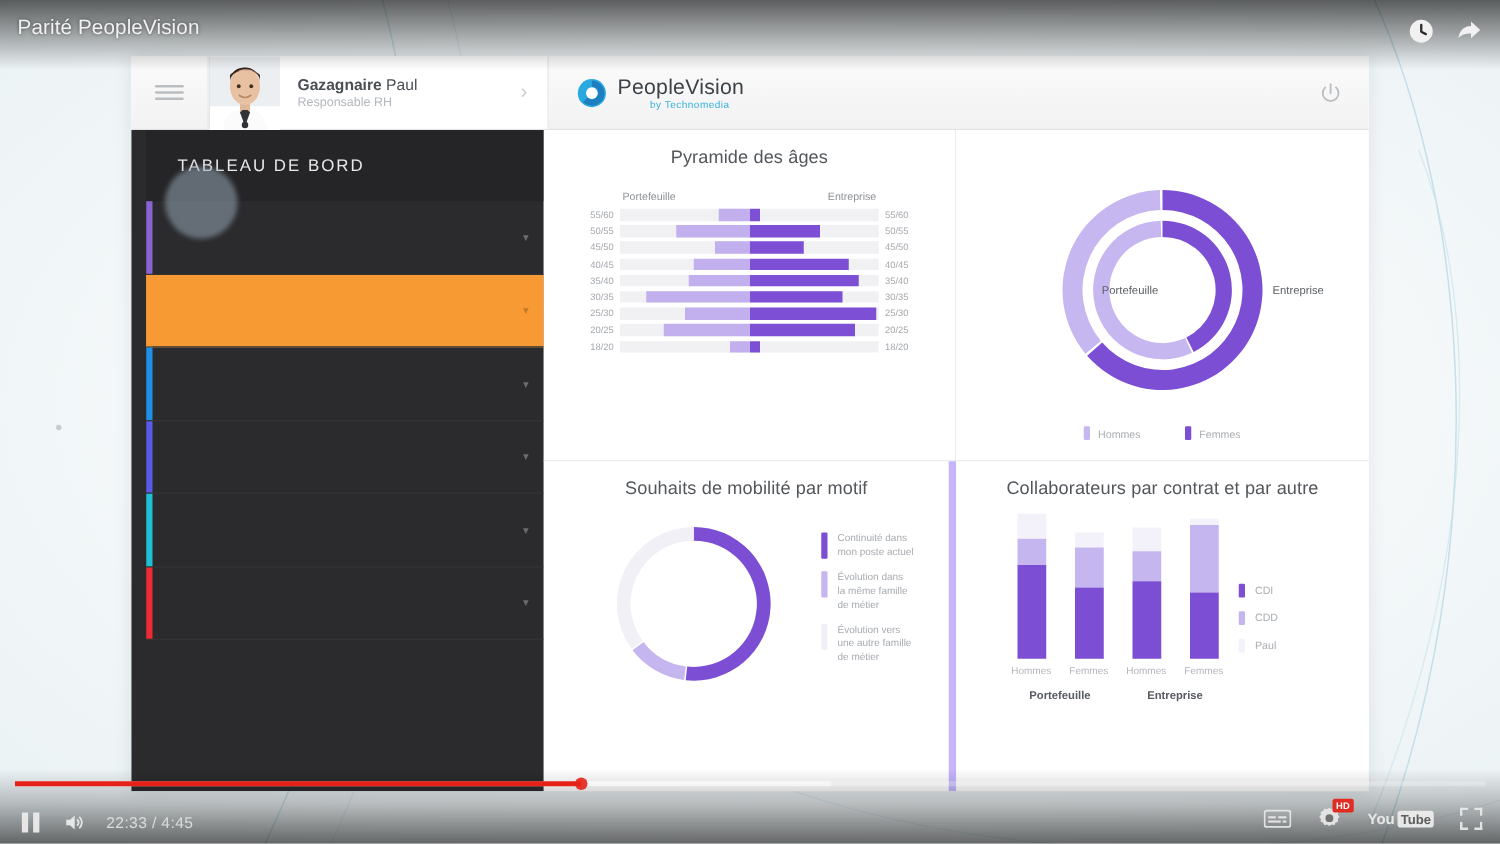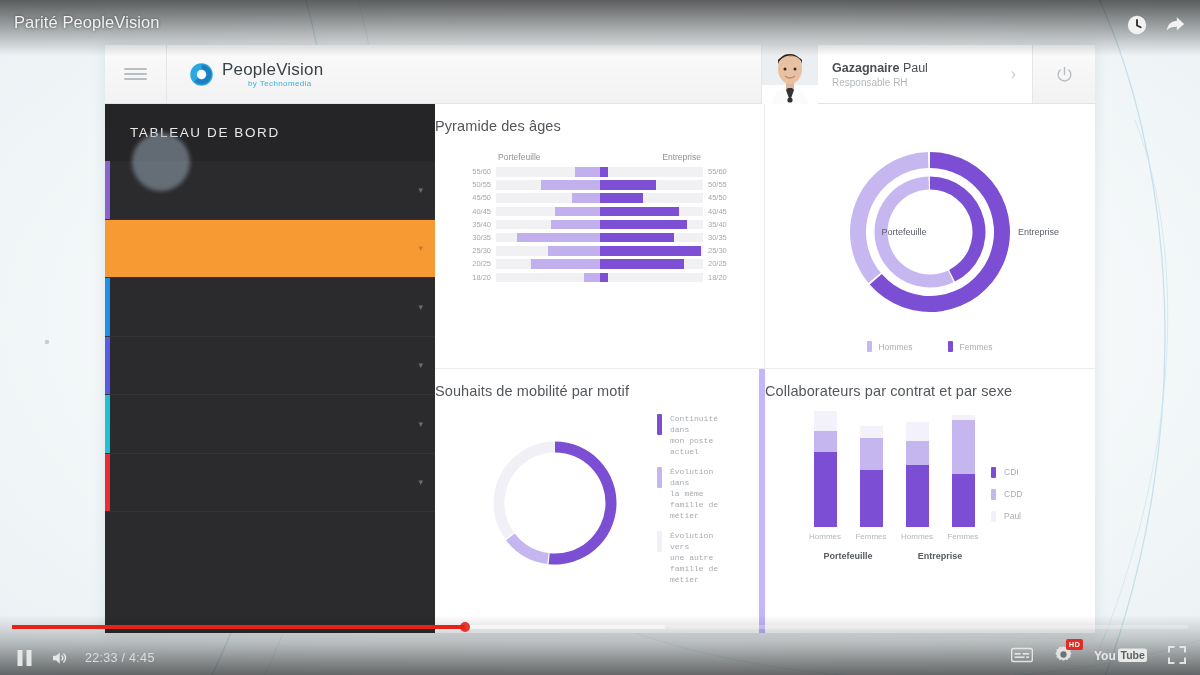--- a/index.html
+++ b/index.html
@@ -81,21 +81,21 @@
   #user-name { font-size:12.5px; color:#4a4f54; }
   #user-name b { font-weight:bold; }
   #user-role { font-size:10px; color:#b3b8bc; margin-top:2px; }
   #user-chevron { padding-right:16px; color:#c7ccd0; font-size:16px; }
   #power-cell { width:62px; display:flex; align-items:center; justify-content:center; cursor:pointer; }
 
   
   #app-body { display:flex; height:529px; }
 
   
-  #sidebar { width:330px; background:#2b2b2d; flex:0 0 330px; }
+  #sidebar { width:330px; background:#2b2b2d; flex:0 0 330px;padding-left:12px; }
   #sidebar-title {
     height:57px; display:flex; align-items:center; padding-left:25px;
     color:#e8e8e8; font-size:13.5px; letter-spacing:1.6px; background:#252527;
   }
   .nav-item {
     position:relative; height:58.5px; display:flex; align-items:center;
     padding:0 0 0 25px; border-bottom:1px solid #343436; cursor:pointer;
   }
   .nav-accent { position:absolute; left:0; top:0; bottom:0; width:5px; }
   .nav-label { flex:1; color:#d6d8da; font-size:14.5px; letter-spacing:.2px; }
@@ -109,21 +109,21 @@
     position:absolute; left:27px; top:88px; width:58px; height:58px;
     border-radius:50%; background:rgba(150,165,180,.55); filter:blur(2px); pointer-events:none;
   }
 
   
   #content { flex:1; display:grid; grid-template-columns:1fr 1fr; grid-template-rows:1fr 1fr; }
   .panel { background:#fff; position:relative; padding:14px 0 0; }
   .panel-b-r { border-right:1px solid #ececec; border-bottom:1px solid #ececec; }
   .panel-b    { border-bottom:1px solid #ececec; }
   .panel-r    { border-right:6px solid #c4b5fd; }
-  .panel-title { text-align:left; font-size:14.5px; color:#53575b; letter-spacing:.1px; }
+  .panel-title { text-align:center; font-size:14.5px; color:#53575b; letter-spacing:.1px; }
 
   
   #pyramid-head { display:flex; justify-content:space-between; padding:18px 63px 5px; font-size:8.5px; color:#8d9196; }
   .pyr-row { display:flex; align-items:flex-start; height:13.2px; }
   .pyr-lab { width:33px; font-size:7.5px; color:#a4a8ad; text-align:right; padding-right:5px; }
   .pyr-track { flex:1; height:9.5px; background:#f1f1f3; position:relative; }
   .pyr-left { position:absolute; right:50%; top:0; height:100%; background:#c2b0ee; }
   .pyr-right{ position:absolute; left:50%;  top:0; height:100%; background:#7d4fd4; }
   #pyramid-rows { padding:0 28px; }
 
@@ -136,21 +136,21 @@
   #parity-legend { display:flex; justify-content:center; gap:36px; margin-top:2px; }
   .leg { display:flex; align-items:center; gap:6px; font-size:8.5px; color:#a9adb2; }
   .leg-sw { width:5px; height:11px; border-radius:1px; }
 
   
   #mob-wrap { display:flex; align-items:center; margin-top:14px; padding:0 22px; }
   #mob-chart { width:152px; height:140px; flex:0 0 152px; margin-left:22px; }
   #mob-legend { margin-left:26px; }
   .mleg { display:flex; align-items:flex-start; gap:8px; margin-bottom:9px; }
   .mleg-sw { width:5px; height:21px; border-radius:1px; flex:0 0 5px; margin-top:1px; }
-  .mleg-txt { font-size:8px; color:#a7abb0; line-height:1.38;font-family:Liberation Mono, monospace; }
+  .mleg-txt { font-size:8px; color:#a7abb0; line-height:1.38; }
 
   
   #contract-wrap { display:flex; margin-top:12px; padding:0 26px; }
   #contract-plot { flex:1; }
   #contract-bars { display:flex; align-items:flex-end; justify-content:center; gap:0; height:116px; padding-left:6px; }
   .cb-col { width:46px; display:flex; flex-direction:column; justify-content:flex-end; align-items:center; height:100%; }
   .cb-stack { width:23px; display:flex; flex-direction:column; justify-content:flex-end; }
   .cb-seg-autre { background:#f3f1f9; }
   .cb-seg-cdd   { background:#c6b6f0; }
   .cb-seg-cdi   { background:#7b4ed4; }
@@ -180,32 +180,20 @@
 
   <div id="app-header">
     <div id="burger-cell">
       <span>
         <i class="burger-bar"></i>
           <i class="burger-bar"></i>
           <i class="burger-bar"></i>
       </span>
     </div>
 
-    <div id="brand">
-      <svg id="brand-logo" viewBox="0 0 40 40">
-        <circle cx="20" cy="20" r="18" fill="#2aa9e0"></circle>
-        <path d="M20 4 a16 16 0 1 1 -11.3 27.3 l5.7-5.7 A8 8 0 1 0 20 12 z" fill="#1d7fc0"></path>
-        <circle cx="20" cy="20" r="7.5" fill="#ffffff"></circle>
-      </svg>
-      <div id="brand-text">
-        <div id="brand-name">PeopleVision</div>
-        <div id="brand-sub">by Technomedia</div>
-      </div>
-    </div>
-
     <div id="user-box">
       <div id="avatar">
         <svg viewBox="0 0 56 59" width="56" height="59">
           <rect width="56" height="59" fill="#eceff1"></rect>
           <rect y="40" width="56" height="19" fill="#ffffff"></rect>
           <path d="M10 59 C12 46 20 42 28 42 C36 42 44 46 46 59 Z" fill="#fbfbfb"></path>
           <path d="M24 38 h8 v8 h-8 z" fill="#e0b79a"></path>
           <ellipse cx="28" cy="24" rx="12" ry="15" fill="#e8c0a2"></ellipse>
           <path d="M16 21 C16 8 40 6 40 21 C40 13 34 9 28 9 C22 9 16 12 16 21 Z" fill="#2d2119"></path>
           <path d="M16 20 C16 9 40 7 40 20 L40 15 C36 10 20 10 16 15 Z" fill="#3a2b1f"></path>
@@ -219,20 +207,32 @@
       <div id="user-meta">
         <div id="user-name">
           <b>Gazagnaire</b>
           <span>Paul</span>
         </div>
         <div id="user-role">Responsable RH</div>
       </div>
       <div id="user-chevron">›</div>
     </div>
 
+    <div id="brand">
+      <svg id="brand-logo" viewBox="0 0 40 40">
+        <circle cx="20" cy="20" r="18" fill="#2aa9e0"></circle>
+        <path d="M20 4 a16 16 0 1 1 -11.3 27.3 l5.7-5.7 A8 8 0 1 0 20 12 z" fill="#1d7fc0"></path>
+        <circle cx="20" cy="20" r="7.5" fill="#ffffff"></circle>
+      </svg>
+      <div id="brand-text">
+        <div id="brand-name">PeopleVision</div>
+        <div id="brand-sub">by Technomedia</div>
+      </div>
+    </div>
+
     <div id="power-cell">
       <svg width="19" height="19" viewBox="0 0 24 24">
         <path d="M12 3 v9" stroke="#b9bec2" stroke-width="1.8" fill="none" stroke-linecap="round"></path>
         <path d="M6.6 6.2 a8 8 0 1 0 10.8 0" stroke="#b9bec2" stroke-width="1.8" fill="none" stroke-linecap="round"></path>
       </svg>
     </div>
   </div>
 
   <div id="app-body">
 
@@ -405,21 +405,21 @@
               </div>
               <div class="mleg">
                 <span class="mleg-sw" style="background:#f2f0f7"></span>
                 <span class="mleg-txt">Évolution vers<br>une autre famille de métier</span>
               </div>
             </div>
         </div>
       </div>
 
       <div class="panel">
-        <div class="panel-title">Collaborateurs par contrat et par sexe</div>
+        <div class="panel-title">Collaborateurs par contrat et par autre</div>
         <div id="contract-wrap">
           <div id="contract-plot">
             <div id="contract-bars">
                 <div class="cb-col">
                   <div class="cb-stack" style="height:100%">
                     <div class="cb-seg-autre" style="flex:18"></div>
                     <div class="cb-seg-cdd" style="flex:18"></div>
                     <div class="cb-seg-cdi" style="flex:64"></div>
                   </div>
                 </div>

